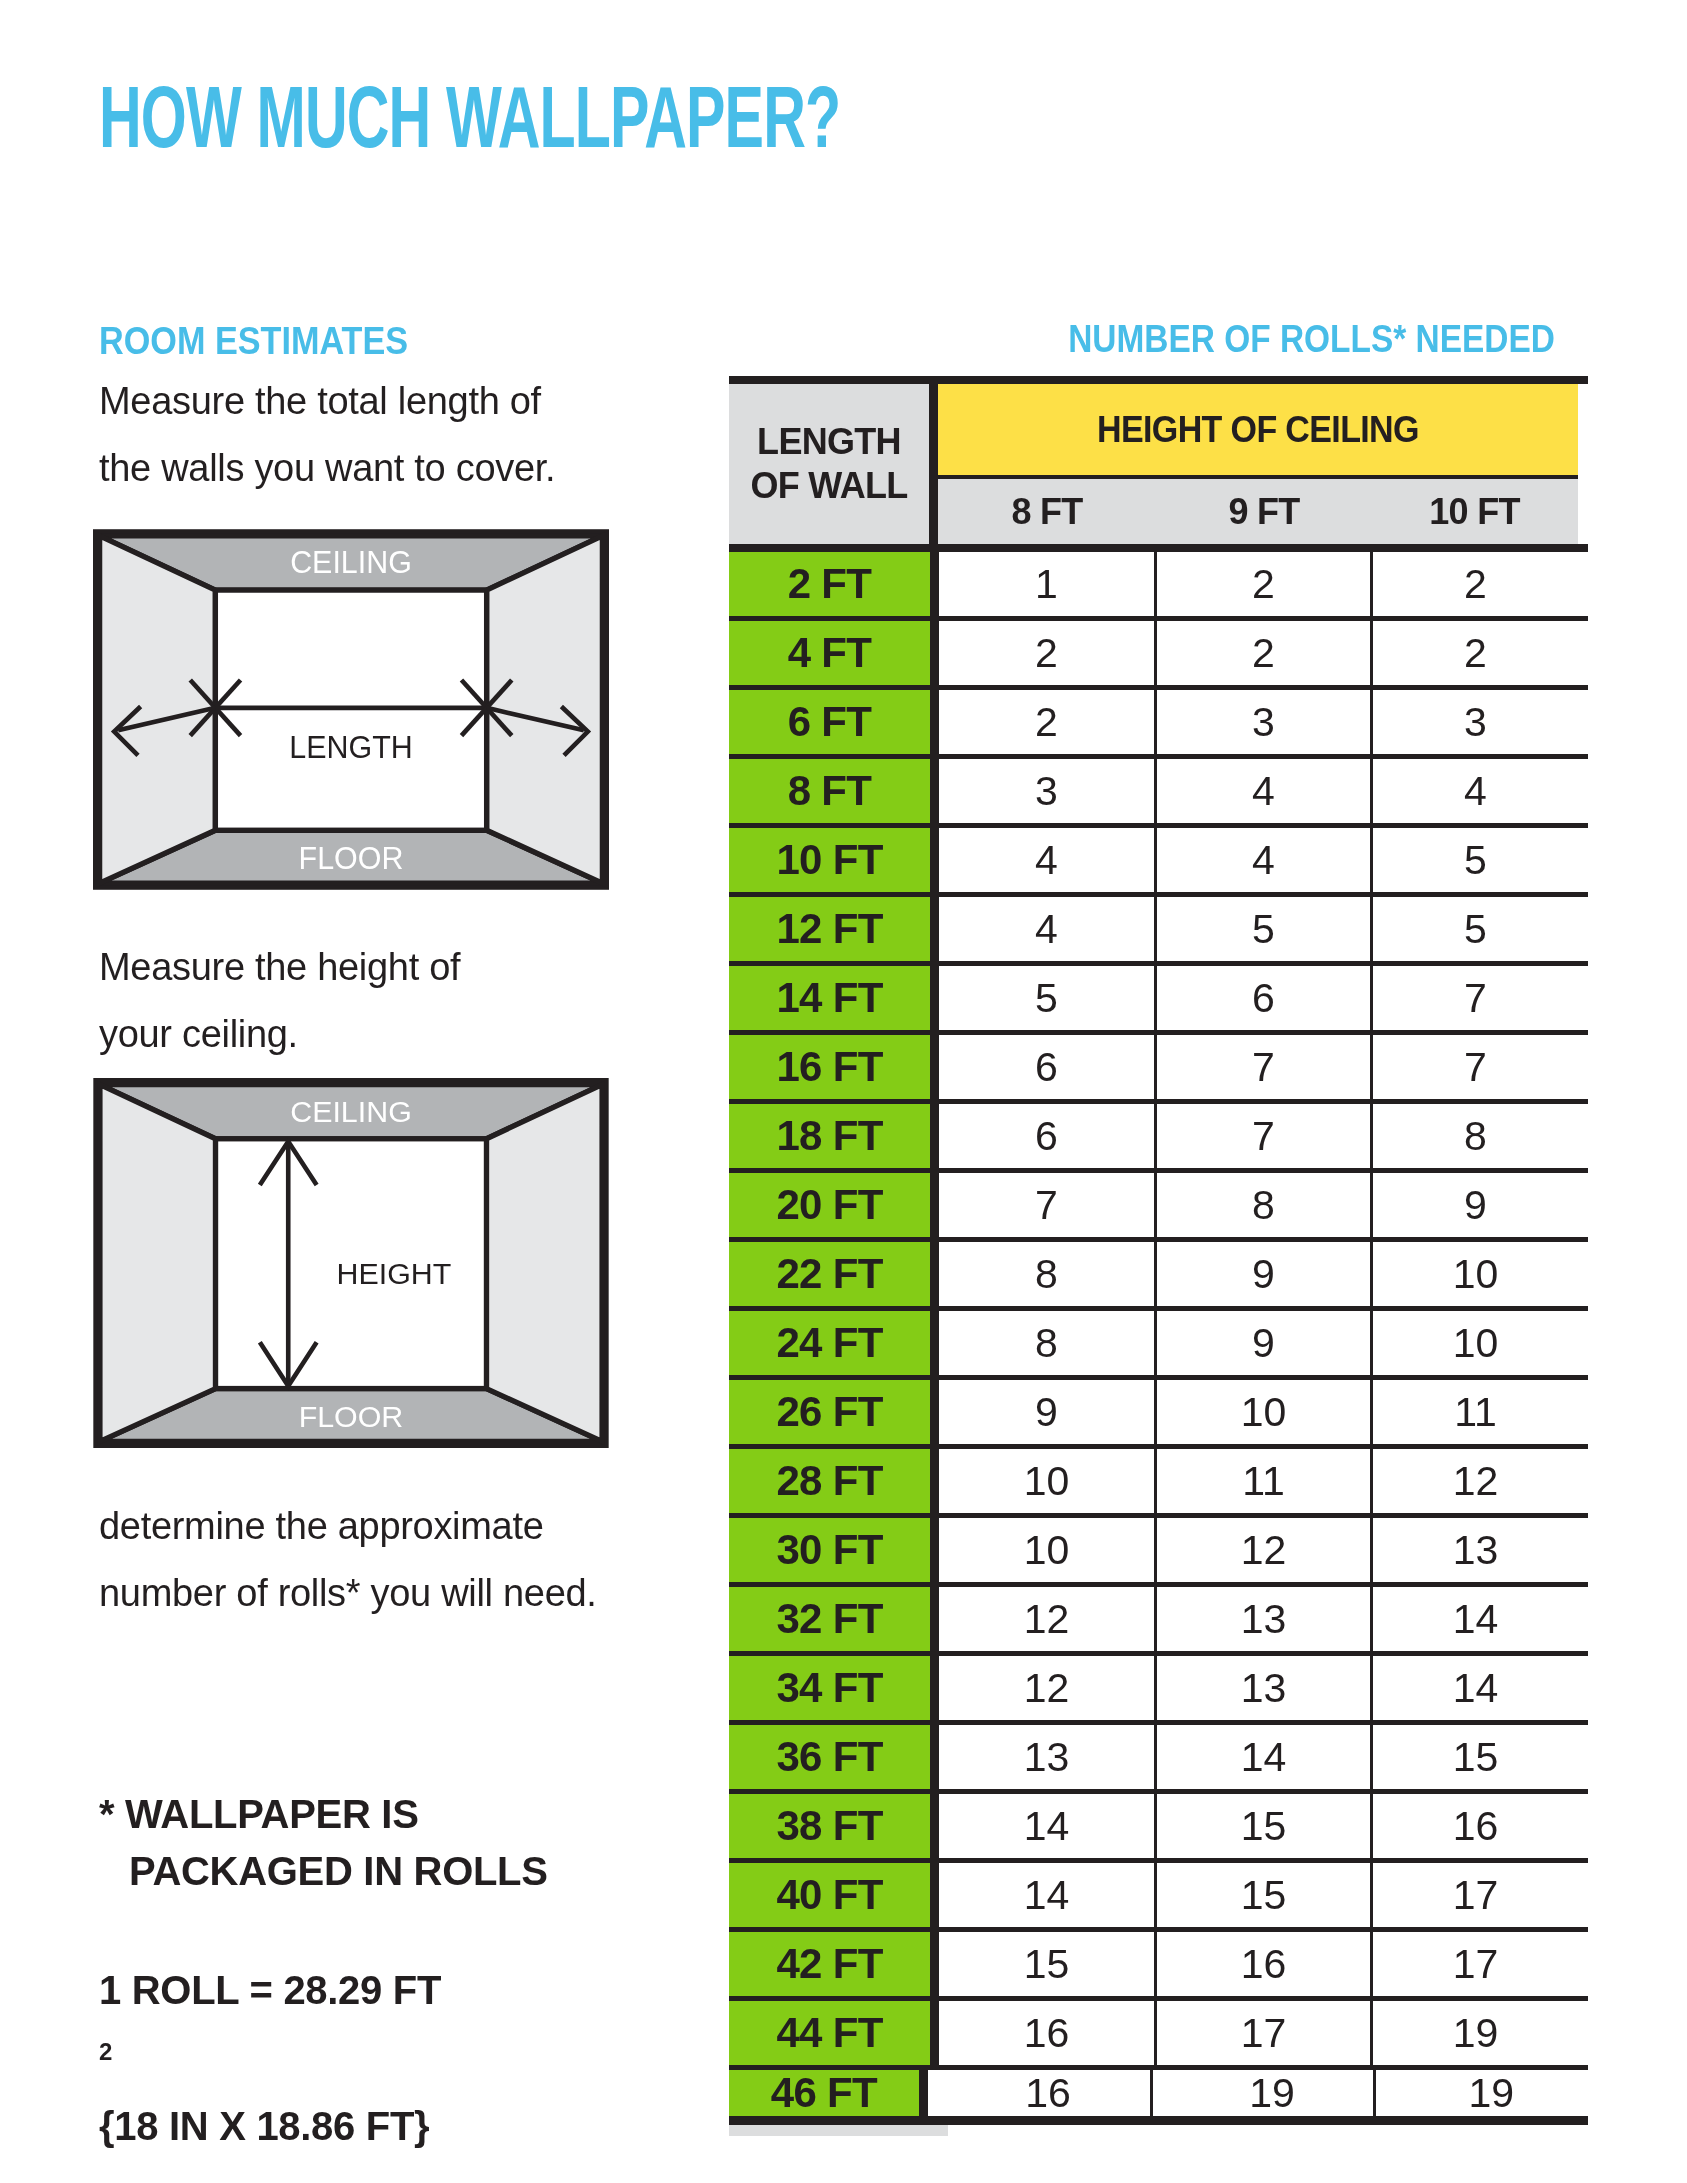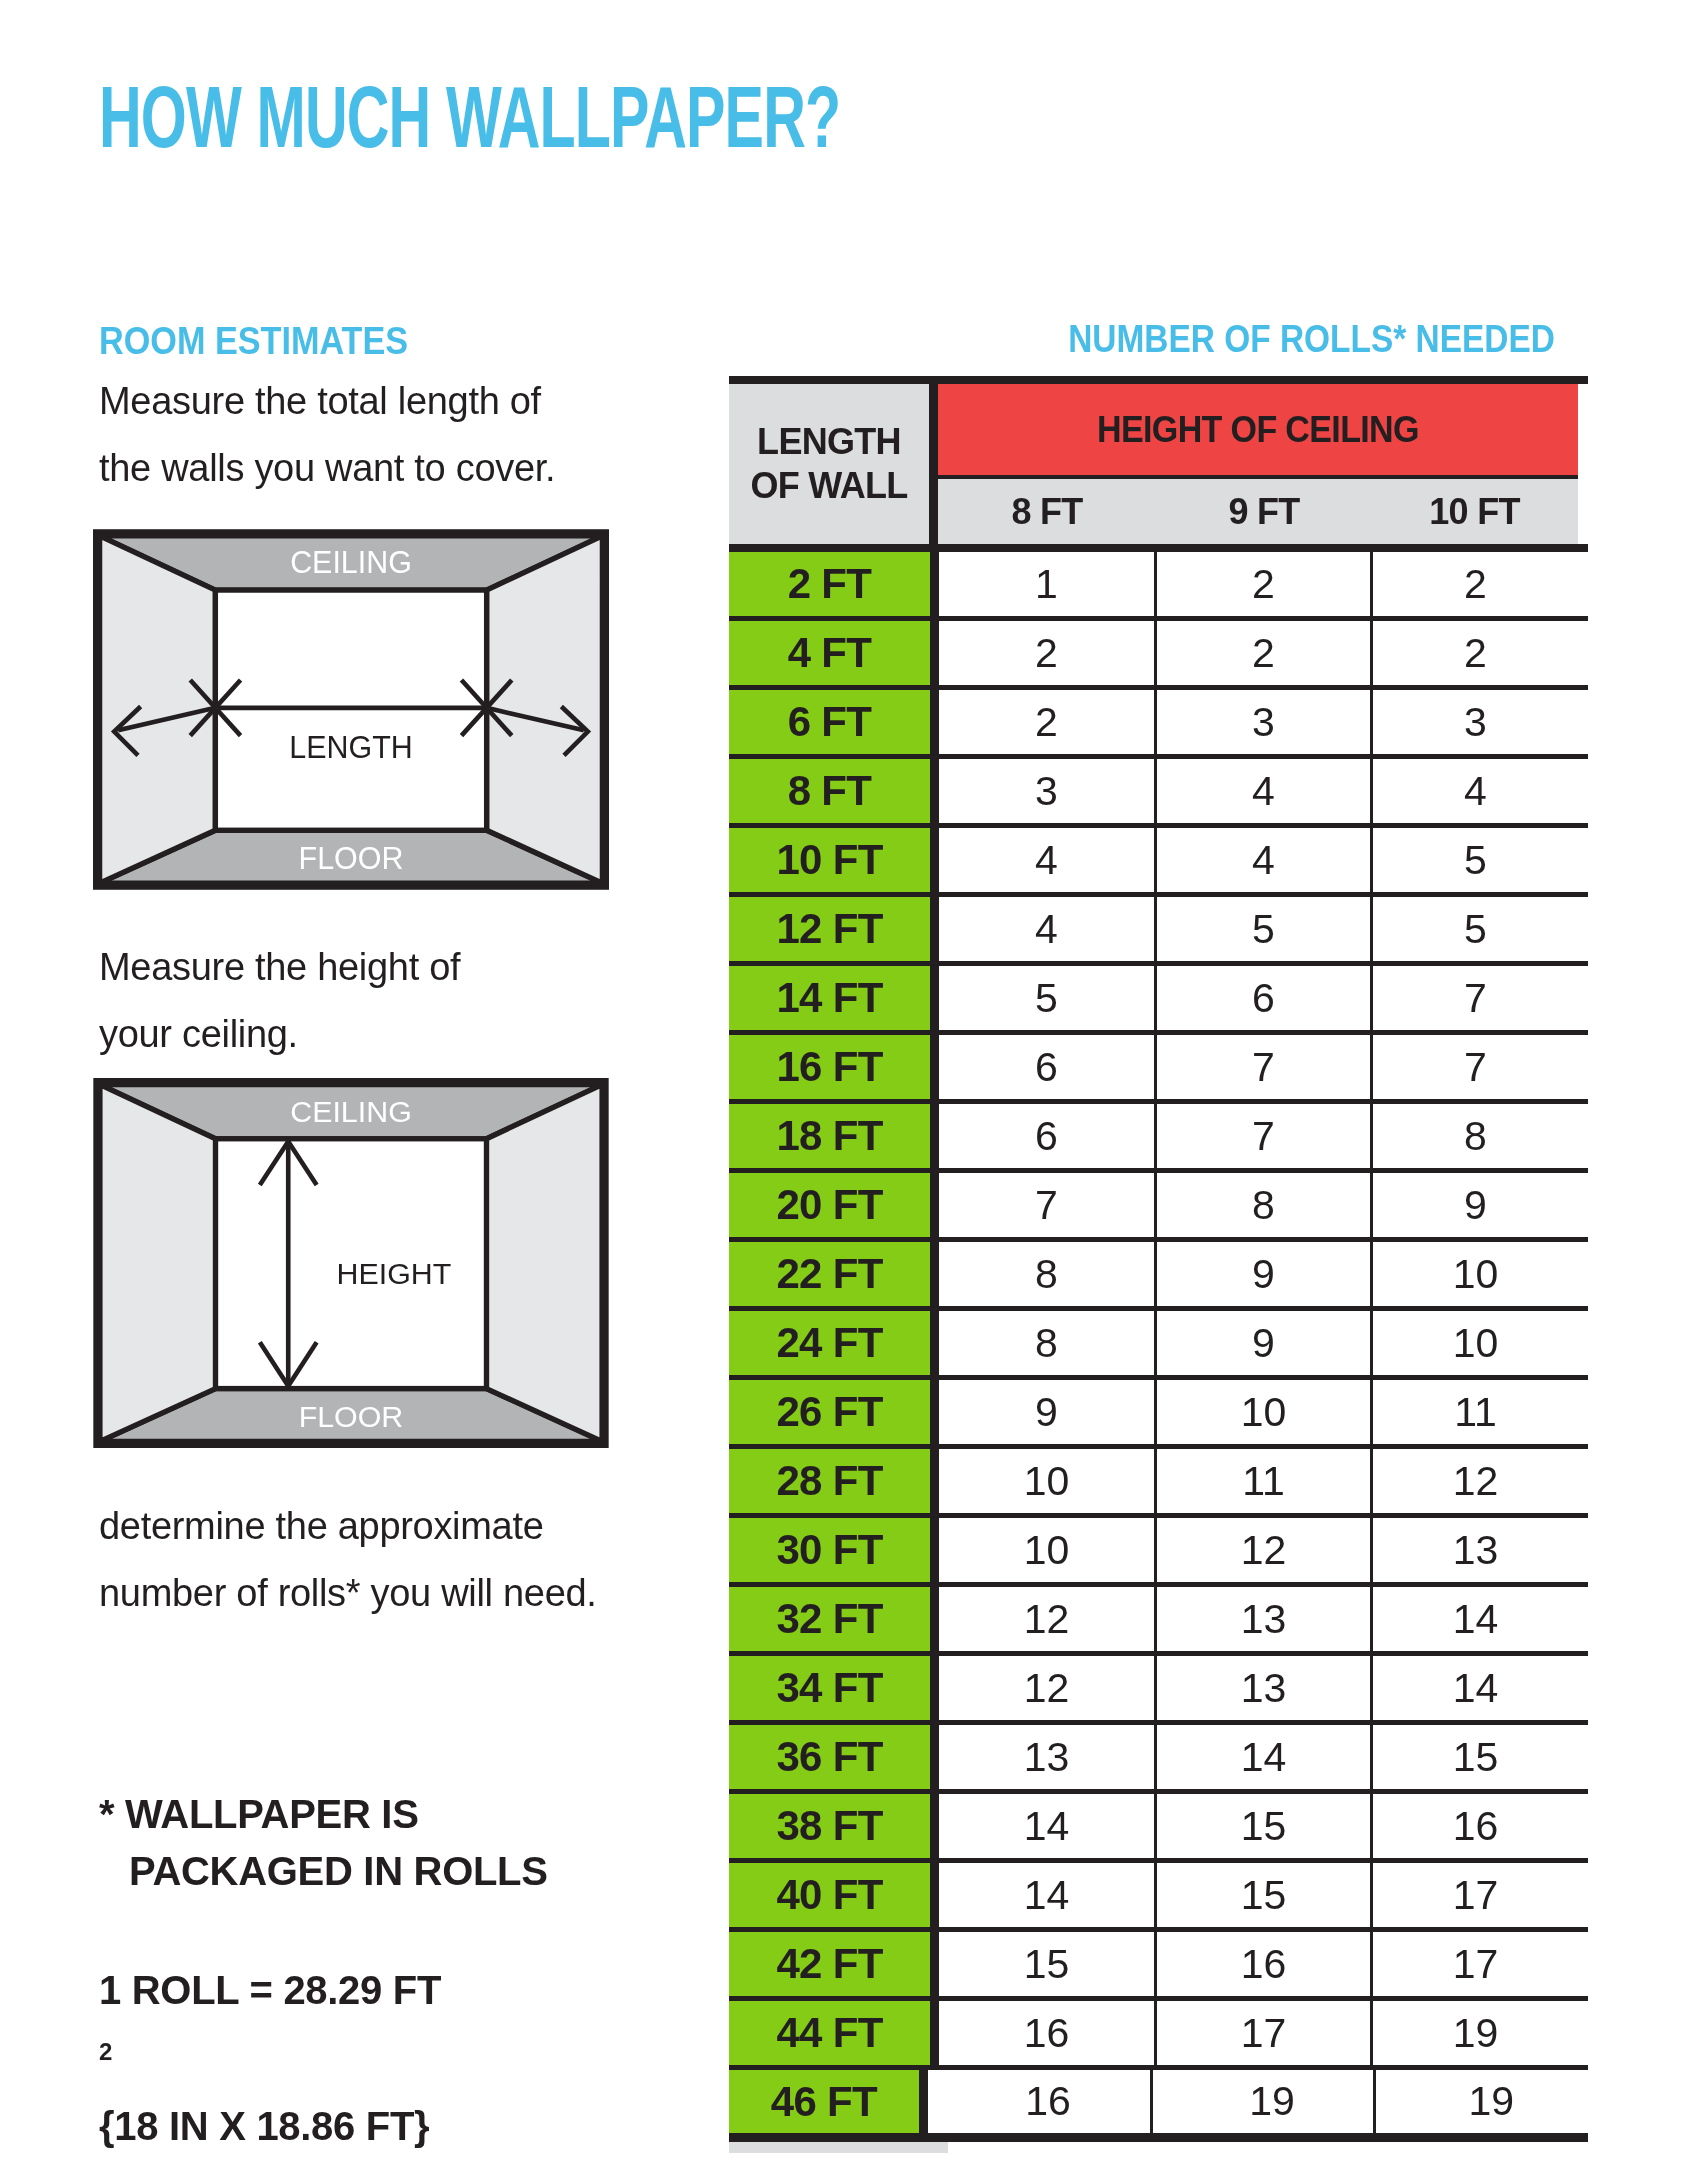--- a/index.html
+++ b/index.html
@@ -32,29 +32,29 @@
 
   
   .table-heading{position:absolute;left:729px;top:320px;width:859px;text-align:right;font-size:38px;font-weight:bold;line-height:1;color:#48BDE8;white-space:nowrap;}
   .table-heading .squeeze{display:inline-block;transform:scaleX(0.88);transform-origin:50% 0;}
   .rolls-table{position:absolute;left:729px;top:376px;width:859px;}
   .bar{height:8px;background:#231F20;}
   .bar.bottom{height:9.3px;}
   .thead{display:flex;border-bottom:8.6px solid #231F20;}
   .left-head{width:200px;background:#DCDDDE;border-right:9.3px solid #231F20;display:flex;flex-direction:column;justify-content:center;align-items:center;font-size:36px;font-weight:bold;line-height:44px;letter-spacing:-0.7px;}
   .right-head{width:640px;display:flex;flex-direction:column;}
-  .group-row{height:91px;background:#ef4444;border-bottom:4px solid #231F20;display:flex;align-items:center;justify-content:center;font-size:37px;font-weight:bold;letter-spacing:-0.7px;}
+  .group-row{height:91px;background:#fde047;border-bottom:4px solid #231F20;display:flex;align-items:center;justify-content:center;font-size:37px;font-weight:bold;letter-spacing:-0.7px;}
   .group-row .squeeze{display:inline-block;transform:scaleX(0.92);transform-origin:50% 50%;white-space:nowrap;}
   .sub-row{height:65px;background:#DCDDDE;display:flex;}
   .sub-row .subcol{display:flex;align-items:center;justify-content:center;font-size:36px;font-weight:bold;letter-spacing:-0.7px;}
   .sub-row .c1{width:218px;}
   .sub-row .c2{width:216px;}
   .sub-row .c3{width:205px;}
   .trow{display:flex;height:69px;box-sizing:border-box;border-bottom:5.3px solid #231F20;}
-  .trow:last-of-type{border-bottom:none;height:63px;gap:19px;}
+  .trow:last-of-type{border-bottom:none;height:46px;gap:19px;}
   .cell{display:flex;align-items:center;justify-content:center;box-sizing:border-box;}
   .cell.label{width:210px;background:#84cc16;border-right:9.3px solid #231F20;font-size:42px;font-weight:bold;letter-spacing:-0.7px;}
   .cell.num{background:#ffffff;font-size:41px;font-weight:400;}
   .cell.n1{width:218px;border-right:3.3px solid #231F20;}
   .cell.n2{width:216px;border-right:3.3px solid #231F20;}
   .cell.n3{width:205px;}
   .gray-stub{width:219px;height:10.6px;background:#DCDDDE;}
 
   
   svg text{font-family:"Liberation Sans","DejaVu Sans",sans-serif;}

